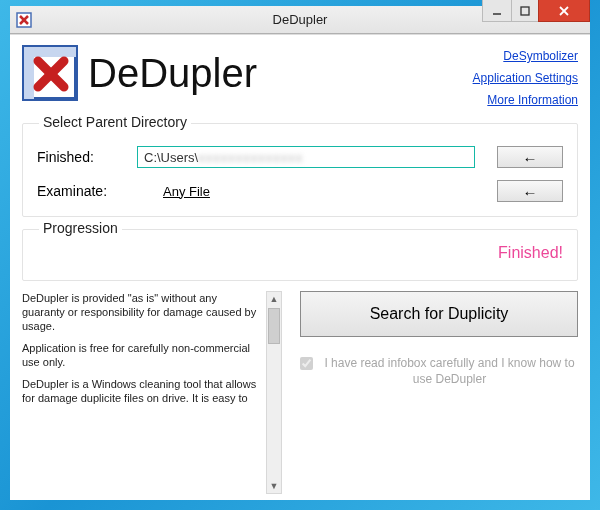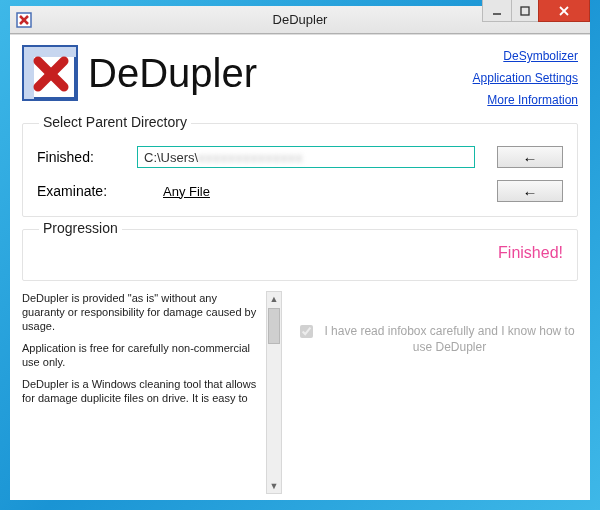--- a/index.html
+++ b/index.html
@@ -109,21 +109,21 @@
     align-items:center;
   }
   .fake-scroll .arrow { font-size:9px; color:#666; line-height:14px; }
   .fake-thumb { flex:0 0 36px; width:12px; background:#cfcfcf; border:1px solid #b8b8b8; margin-top:2px; }
   .action-col { flex:1; margin-left:18px; display:flex; flex-direction:column; }
   .search-btn {
     height:46px; font-size:16px;
     background: linear-gradient(#f4f4f4,#e2e2e2);
     border:1px solid #8a8a8a; cursor:pointer;
   }
-  .confirm-row { display:flex; align-items:flex-start; margin-top:32px; color:#a7a7a7; font-size:12px; }
+  .confirm-row { display:flex; align-items:flex-start; margin-top:18px; color:#a7a7a7; font-size:12px; }
   .confirm-row input { margin-right:8px; margin-top:2px; }
   .confirm-text { flex:1; text-align:center; line-height:16px; }
 </style>
 </head>
 <body>
 
 <div class="titlebar">
   <span class="app-icon">
     <svg viewBox="0 0 16 16" width="16" height="16">
       <rect x="1" y="1" width="14" height="14" fill="#fff" stroke="#4a6fb5" stroke-width="1.5"></rect>
@@ -206,20 +206,21 @@
       </div>
       <div class="fake-scroll">
         <span class="arrow">▲</span>
         <div class="fake-thumb"></div>
         <div style="flex:1"></div>
         <span class="arrow">▼</span>
       </div>
     </div>
 
     <div class="action-col">
+      <button class="search-btn">Search for Duplicity</button>
       <label class="confirm-row">
         <input type="checkbox" disabled="" checked="" style="">
         <span class="confirm-text">I have read infobox carefully and I know how to use DeDupler</span>
       </label>
     </div>
   </div>
 
 </div>
 
 </body></html>

